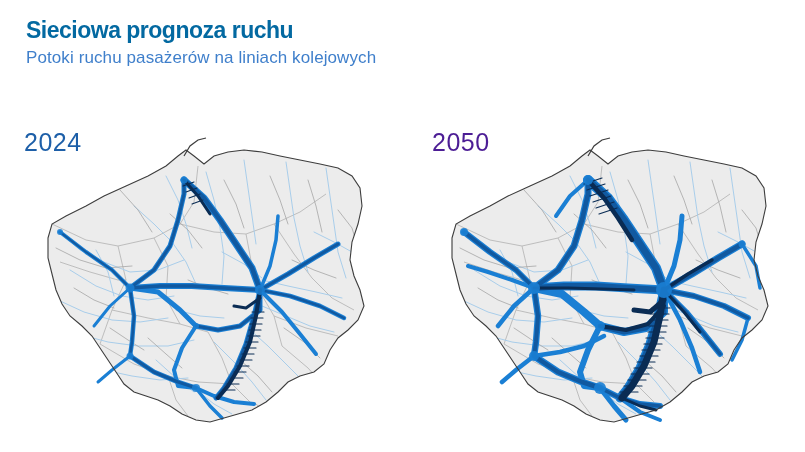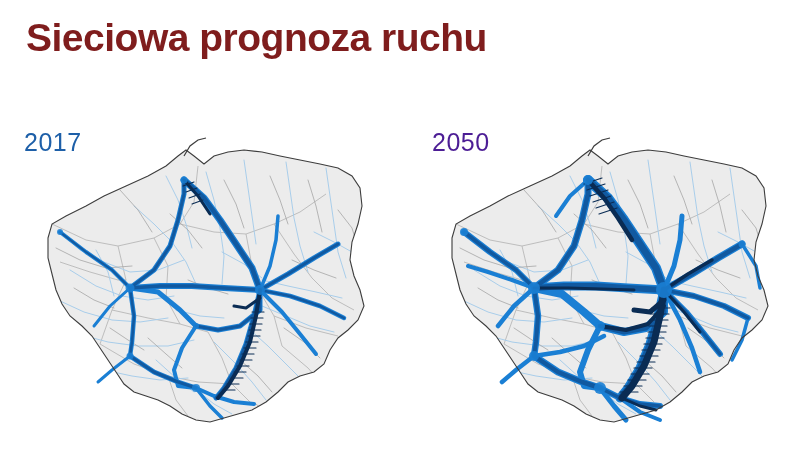--- a/index.html
+++ b/index.html
@@ -19,23 +19,23 @@
     inset: 0;
     background: #ffffff;
   }
   .header {
     position: absolute;
     left: 26px;
     top: 18px;
     width: 760px;
   }
   .title {
-    font-size: 39px;
+    font-size: 23px;
     font-weight: 700;
-    color: #7f1d1d;
+    color: #0369a1;
     letter-spacing: -0.5px;
     line-height: 1.05;
     white-space: nowrap;
   }
   .subtitle {
     margin-top: 6px;
     font-size: 17px;
     font-weight: 400;
     color: #3f7fcb;
     letter-spacing: 0.1px;
@@ -74,26 +74,27 @@
   }
   .map-svg { display: block; width: 400px; height: 332px; }
 </style>
 </head>
 <body>
 
 <div id="infographic">
 
   <div class="header">
     <div class="title">Sieciowa prognoza ruchu</div>
+    <div class="subtitle">Potoki ruchu pasażerów na liniach kolejowych</div>
   </div>
 
   <div class="panels">
 
     <div class="panel panel-2017">
-      <div class="year-label">2017</div>
+      <div class="year-label">2024</div>
       <div class="map-holder">
         <svg class="map-svg" viewBox="0 0 400 332" xmlns="http://www.w3.org/2000/svg">
           <defs>
             <clipPath id="plc2017">
               <path d="M40,118 L44,104 L58,96 L78,86 L96,76 L118,66 L140,56 L158,46 L170,36 L178,30 L186,36 L196,44 L206,36 L220,32 L236,30 L254,32 L272,36 L292,40 L312,44 L330,48 L344,56 L352,68 L354,86 L350,104 L344,122 L342,140 L346,156 L352,170 L356,186 L350,200 L340,210 L330,218 L322,230 L316,244 L306,252 L292,256 L280,262 L270,272 L258,282 L244,290 L230,294 L216,298 L202,302 L188,300 L174,294 L162,286 L150,280 L138,276 L126,272 L116,264 L108,252 L100,240 L92,228 L84,216 L74,206 L62,196 L54,184 L48,170 L44,154 L40,138 Z"></path>
             </clipPath>
           </defs>
 
           <g clip-path="url(#plc2017)">
             <rect x="0" y="0" width="400" height="332" fill="#ececec"></rect>

